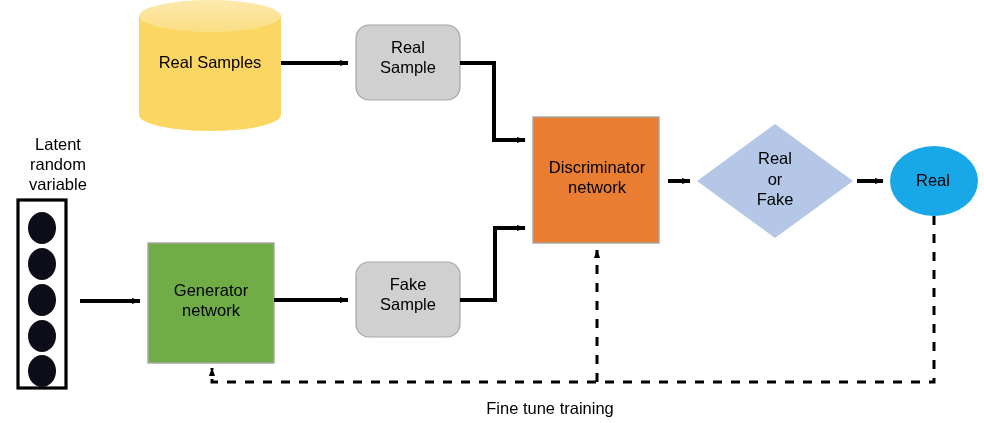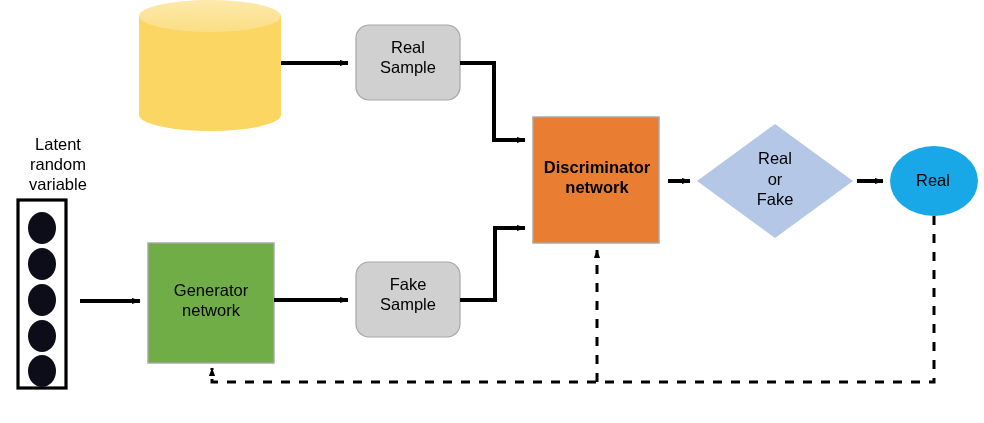--- a/index.html
+++ b/index.html
@@ -68,21 +68,20 @@
     top: 280px;
     width: 126px;
     font-size: 16.5px;
   }
   
   #discriminator-label {
     left: 530px;
     top: 157px;
     width: 134px;
     font-size: 16.5px;
-    font-weight: bold;
   }
   
   #real-or-fake-label {
     left: 726px;
     top: 148px;
     width: 98px;
     font-size: 16.5px;
     line-height: 1.25;
   }
   
@@ -161,33 +160,35 @@
 
     <path d="M934,216 L934,382 L212,382 L212,368" stroke="#000000" stroke-width="3" fill="none" stroke-dasharray="9,9" marker-end="url(#arrowDashed)"></path>
 
     <path d="M597,382 L597,250" stroke="#000000" stroke-width="3" fill="none" stroke-dasharray="9,9" marker-end="url(#arrowDashed)"></path>
   </svg>
 
   <div class="node-label" id="latent-caption">Latent
 random
 variable</div>
 
+  <div class="node-label" id="real-samples-label">Real Samples</div>
 
   <div class="node-label" id="real-sample-label">Real
 Sample</div>
 
   <div class="node-label" id="fake-sample-label">Fake
 Sample</div>
 
   <div class="node-label" id="generator-label">Generator
 network</div>
 
   <div class="node-label" id="discriminator-label">Discriminator
 network</div>
 
   <div class="node-label" id="real-or-fake-label">Real
 or
 Fake</div>
 
   <div class="node-label" id="loss-label">Real</div>
 
+  <div class="node-label" id="fine-tune-label">Fine tune training</div>
 
 </div>
 
 </body></html>

